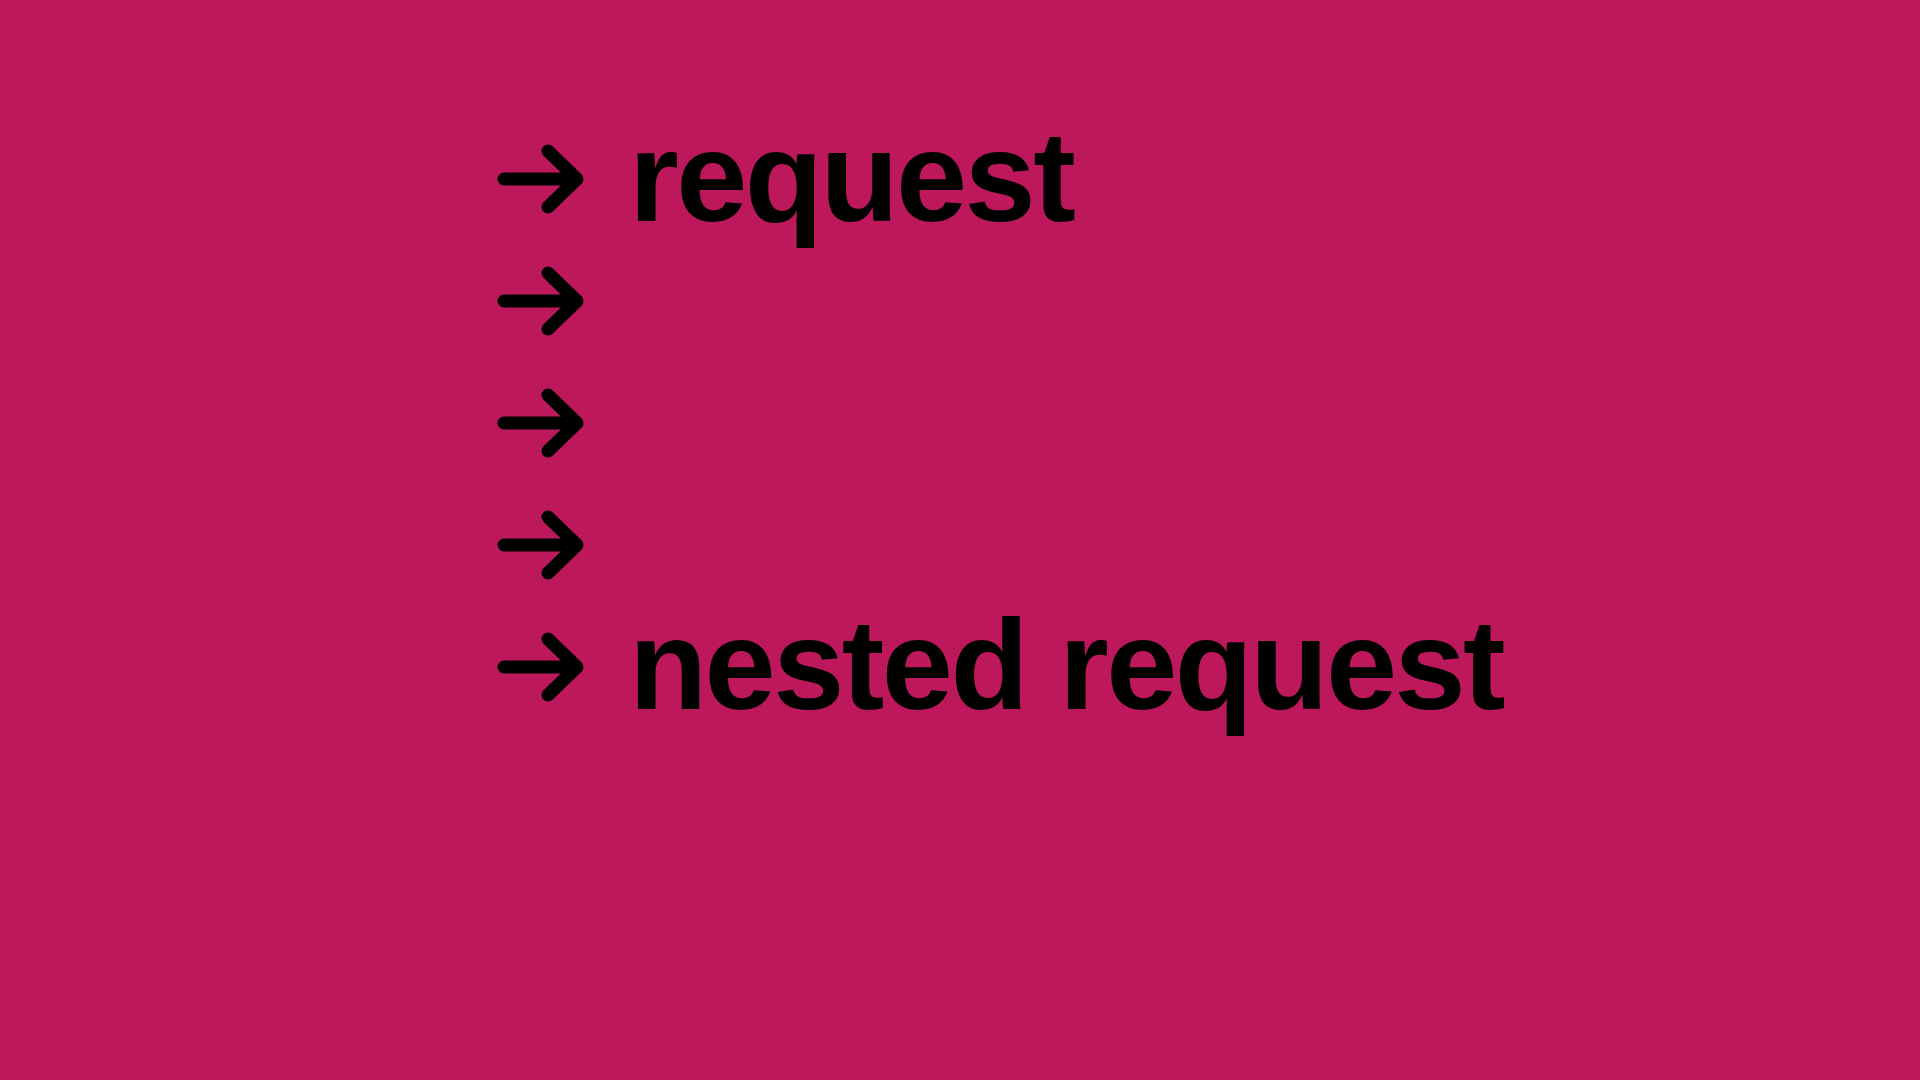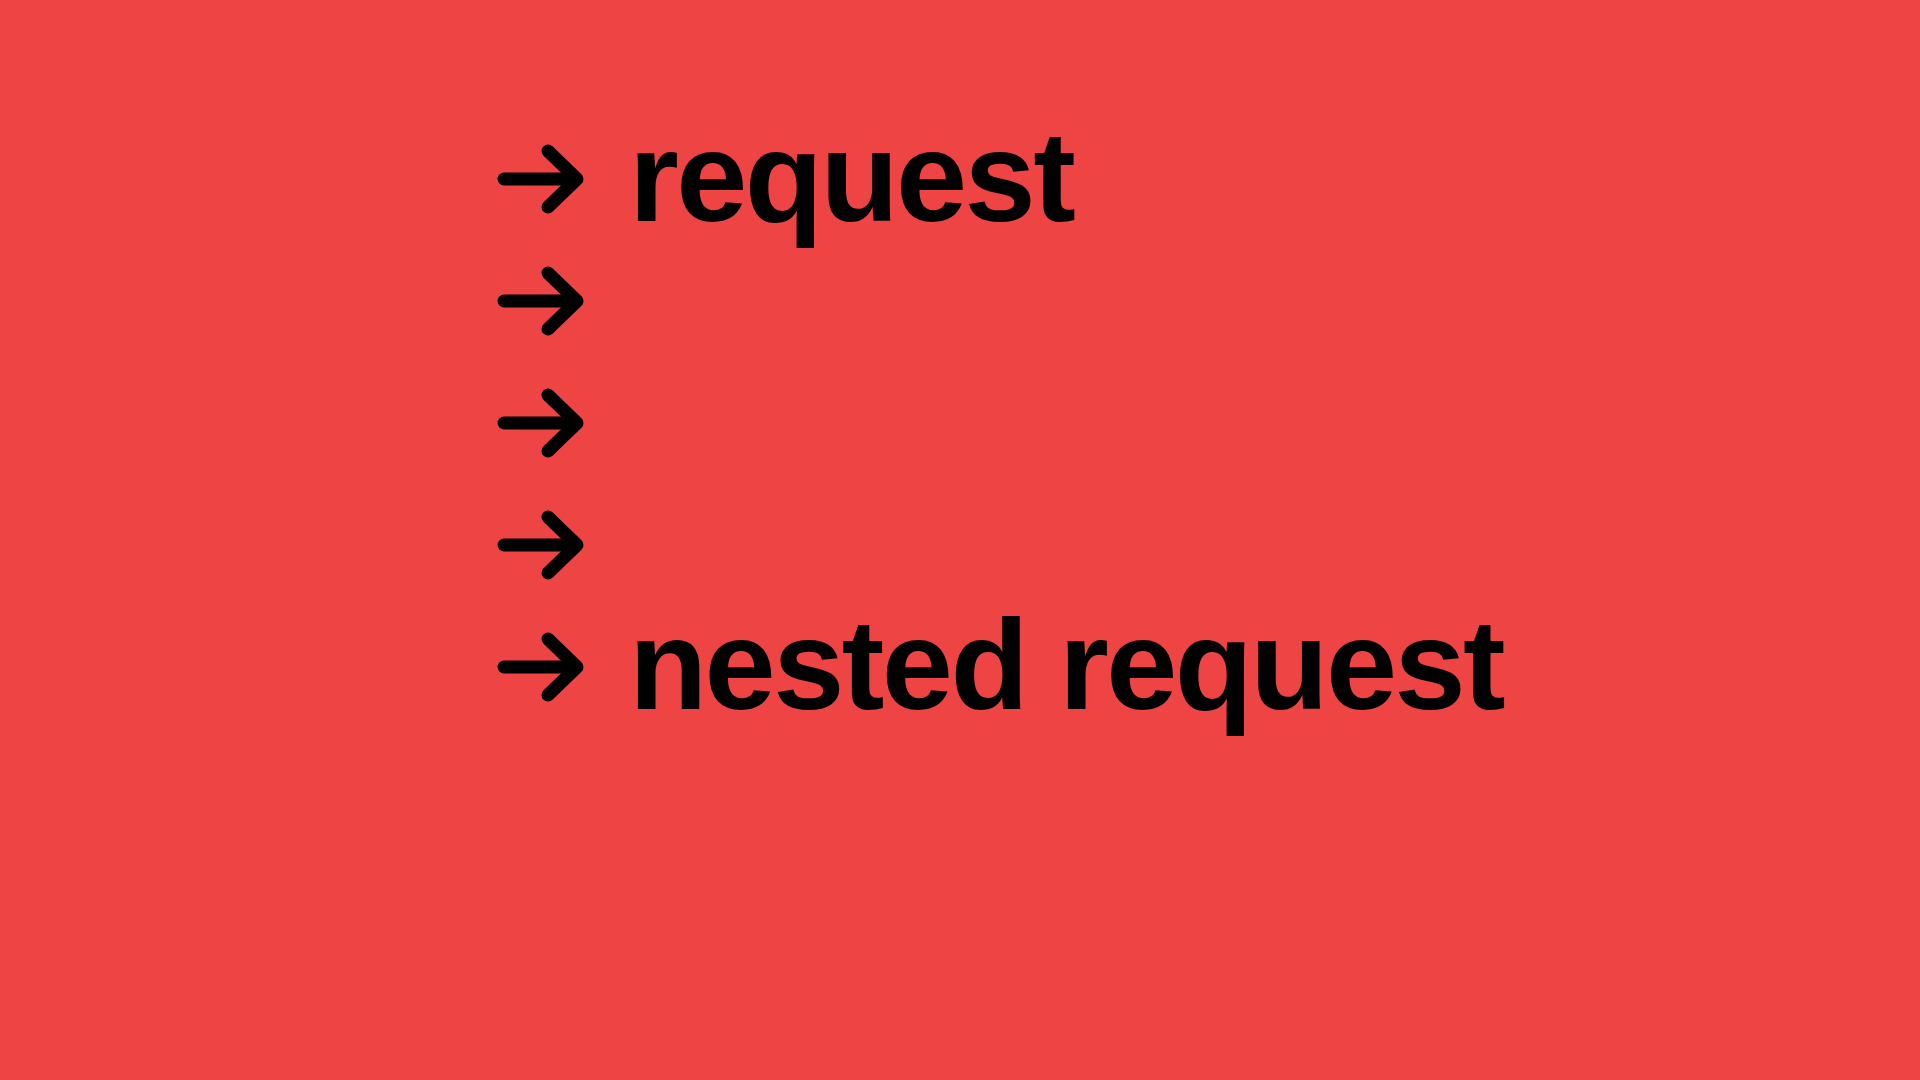--- a/index.html
+++ b/index.html
@@ -13,21 +13,21 @@
     height: 1080px;
     background: #ffffff;
     font-family: "Liberation Sans", sans-serif;
     overflow: hidden;
   }
 
   .slide {
     position: relative;
     width: 1920px;
     height: 1080px;
-    background: #ef4444;
+    background: #be185d;
     box-sizing: border-box;
   }
 
   .flow-list {
     position: absolute;
     left: 497px;
     top: 118px;
     margin: 0;
     padding: 0;
     list-style: none;

